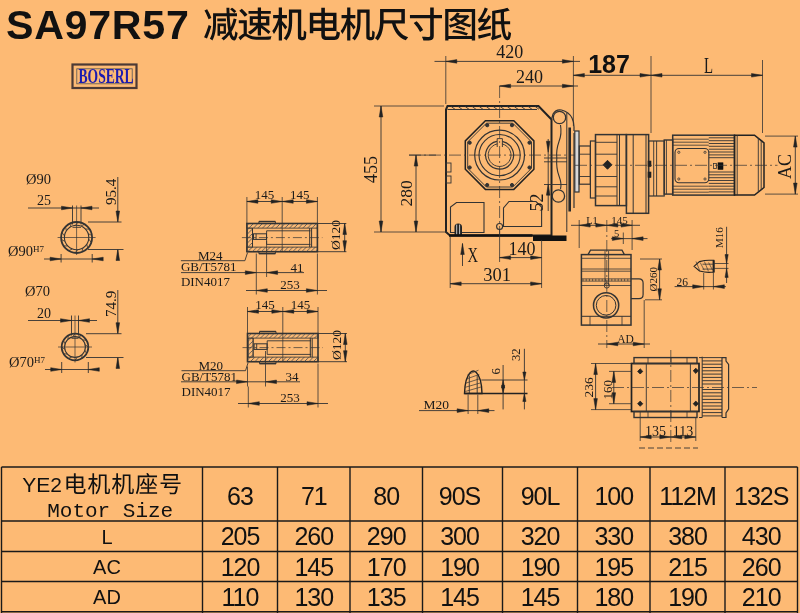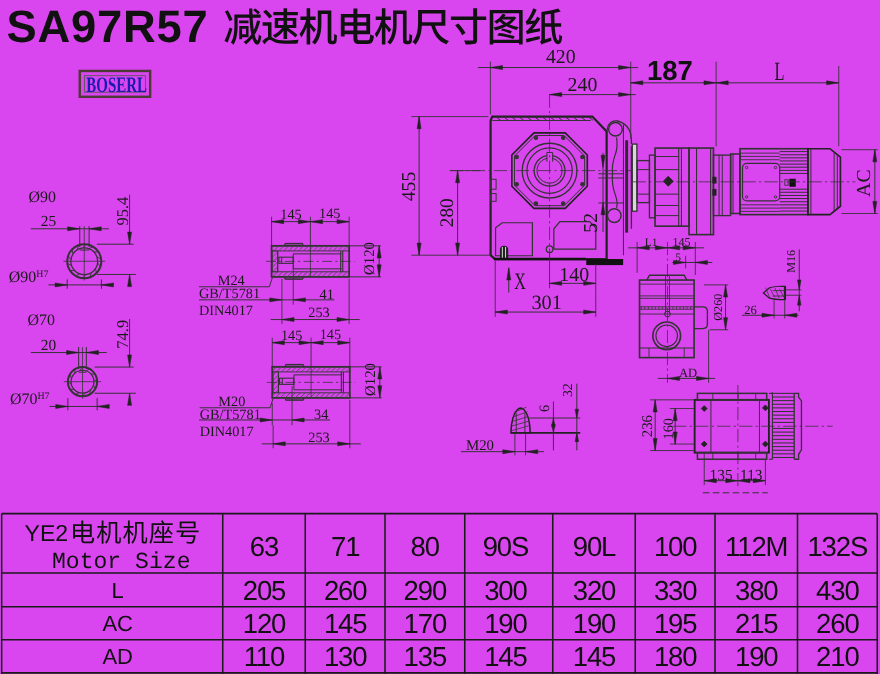--- a/index.html
+++ b/index.html
@@ -1,14 +1,14 @@
 <!DOCTYPE html>
 <html><head><meta charset="utf-8"><style>
 html,body{margin:0;padding:0;background:#fff;}
-#pg{position:relative;width:800px;height:613px;background:#d946ef;overflow:hidden;}
+#pg{position:relative;width:800px;height:613px;background:#fdba74;overflow:hidden;}
 </style></head><body>
 <div id="pg">
 <svg width="800" height="613" viewBox="0 0 800 613">
 <defs>
         <pattern id="hat" patternUnits="userSpaceOnUse" width="4.5" height="4.5" patternTransform="rotate(0)">
           <path d="M0,4.5 L4.5,0" stroke="#555" stroke-width="0.9" fill="none"></path>
         </pattern>
         <path id="gm_20943" d="M763 798C806 766 858 719 881 687L939 736C914 767 861 812 817 841ZM402 532V461H645V532ZM42 763C88 683 137 577 156 511L235 548C214 613 163 716 116 794ZM30 5 113 -31C153 68 199 201 234 317L160 354C123 230 69 90 30 5ZM409 392V52H481V104H646V392ZM481 317H581V178H481ZM660 840 665 685H284V412C284 277 276 92 192 -38C211 -47 248 -72 263 -87C353 53 367 264 367 412V601H670C679 435 693 290 716 176C662 96 597 29 518 -22C537 -35 569 -65 581 -81C641 -37 695 15 742 75C773 -26 816 -84 874 -85C911 -86 953 -44 975 127C960 134 924 155 909 173C902 75 891 20 874 21C848 22 824 76 804 165C865 265 912 383 945 516L865 533C844 445 816 363 781 290C768 379 758 485 751 601H957V685H747C745 736 744 787 743 840Z" fill="#111" stroke="none"></path>
         <path id="gm_22270" d="M367 274C449 257 553 221 610 193L649 254C591 281 488 313 406 329ZM271 146C410 130 583 90 679 55L721 123C621 157 450 194 315 209ZM79 803V-85H170V-45H828V-85H922V803ZM170 39V717H828V39ZM411 707C361 629 276 553 192 505C210 491 242 463 256 448C282 465 308 485 334 507C361 480 392 455 427 432C347 397 259 370 175 354C191 337 210 300 219 277C314 300 416 336 507 384C588 342 679 309 770 290C781 311 805 344 823 361C741 375 659 399 585 430C657 478 718 535 760 600L707 632L693 628H451C465 645 478 663 489 681ZM387 557 626 556C593 525 551 496 504 470C458 496 419 525 387 557Z" fill="#111" stroke="none"></path>
         <path id="gm_23544" d="M156 407C227 331 304 225 334 155L421 209C388 281 308 382 237 456ZM619 844V637H49V542H619V48C619 25 610 17 586 17C559 16 473 16 384 19C401 -9 420 -57 427 -86C534 -87 613 -83 658 -67C703 -51 720 -22 720 48V542H952V637H720V844Z" fill="#111" stroke="none"></path>

